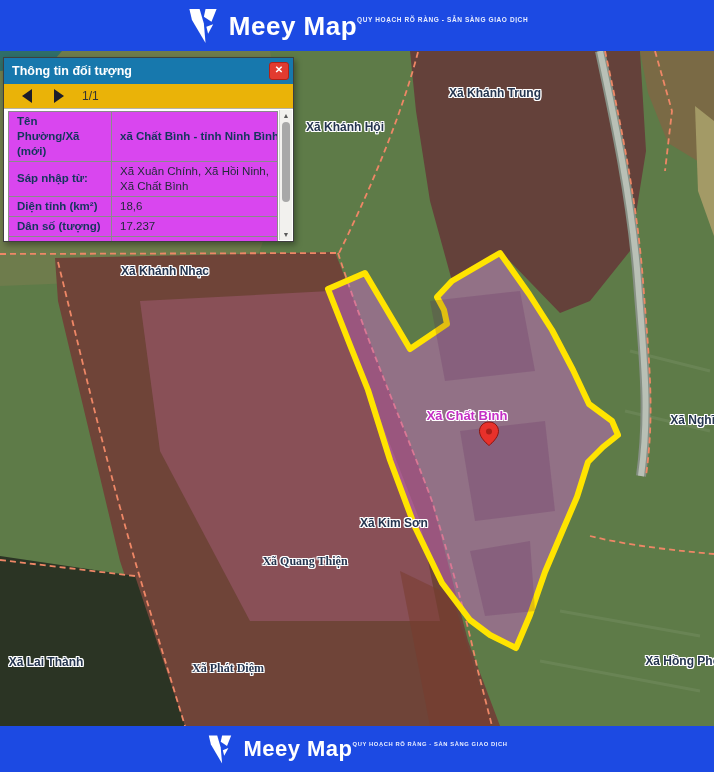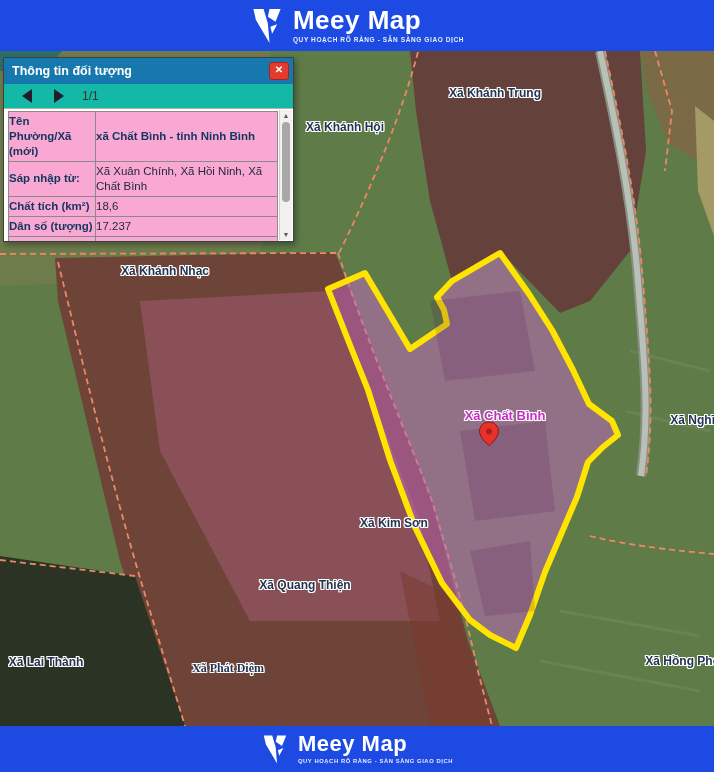--- a/index.html
+++ b/index.html
@@ -9,21 +9,21 @@
   }
   
   .brandbar{
     position:absolute;left:0;width:714px;background:#1c4ae3;
     display:flex;align-items:center;justify-content:center;z-index:30;
   }
   .brandbar.top{top:0;height:51px;}
   .brandbar.bottom{top:726px;height:46px;}
   .logo{display:flex;align-items:center;gap:9px;}
   .logo svg{display:block;}
-  .logo-txt{display:flex;flex-direction:column;line-height:1;}
+  .logo-txt{display:flex;line-height:1;}
   .logo-name{color:#fff;font-weight:bold;letter-spacing:.5px;}
   .top .logo-name{font-size:26px;}
   .bottom .logo-name{font-size:22px;}
   .logo-tag{color:#e8edff;font-weight:bold;letter-spacing:.6px;margin-top:4px;}
   .top .logo-tag{font-size:6.5px;}
   .bottom .logo-tag{font-size:5.8px;}
   
   .map{
     position:absolute;left:0;top:51px;width:714px;height:675px;overflow:hidden;
     background:#fef9c3;
@@ -47,43 +47,43 @@
     height:26px;background:#1778ad;color:#fff;display:flex;align-items:center;
     font-size:12.5px;font-weight:bold;padding:0 4px 0 8px;justify-content:center;
   }
   .popup-title-text{flex:1;}
   .popup-close{
     width:18px;height:16px;background:#e23b30;border:1px solid #b02218;border-radius:3px;
     color:#fff;font-size:10px;font-weight:bold;line-height:14px;text-align:center;
     cursor:pointer;
   }
   .popup-nav{
-    height:24px;background:#14b8a6;display:flex;align-items:center;
+    height:24px;background:#eab308;display:flex;align-items:center;
     border-bottom:1px solid #b5b2aa;
   }
   .nav-btn{
     width:22px;height:20px;display:flex;align-items:center;justify-content:center;
     cursor:pointer;
   }
   .nav-btn.prev{margin-left:12px;}
   .nav-btn.next{margin-left:10px;}
   .tri-left{width:0;height:0;border-top:7px solid transparent;border-bottom:7px solid transparent;border-right:10px solid #1d1d2b;}
   .tri-right{width:0;height:0;border-top:7px solid transparent;border-bottom:7px solid transparent;border-left:10px solid #1d1d2b;}
   .pager-text{margin-left:12px;font-size:12px;color:#333;}
   .popup-content{
     position:relative;height:132px;overflow:hidden;background:#fff;padding:2px 15px 0 4px;
     box-sizing:border-box;
   }
   table.info{
     width:100%;border-collapse:collapse;font-size:11.5px;color:#222b3a;
     table-layout:fixed;
   }
   table.info td{
-    border:1px solid #8a8a8a;padding:2px 0;vertical-align:middle;line-height:1.3;
-    background:#f9a8d4;overflow:hidden;margin-top:42px;
+    border:1px solid #8a8a8a;padding:2px 8px;vertical-align:middle;line-height:1.3;
+    background:#d946ef;overflow:hidden;margin-top:42px;
   }
   td.lbl{width:86px;font-weight:bold;color:#14365c;}
   td.val{color:#222b3a;}
   td.val.bold{font-weight:bold;color:#14365c;white-space:nowrap;}
   
   .vscroll{
     position:absolute;right:1px;top:1px;bottom:1px;width:12px;
     background:#f2f1ee;border-left:1px solid #cfcfcf;
   }
   .vscroll .arr{position:absolute;left:0;width:12px;height:11px;text-align:center;
@@ -171,23 +171,23 @@
 
     <g>
       <path d="M489,371 c-6,0 -9.5,4.5 -9.5,9.3 c0,7 9.5,14.2 9.5,14.2 s9.5,-7.2 9.5,-14.2 c0,-4.8 -3.5,-9.3 -9.5,-9.3 z" stroke="#8b1510" stroke-width="1" fill="#e8312b"></path>
       <circle cx="489" cy="380.5" r="3" fill="#8b1510" opacity="0.65"></circle>
     </g>
   </svg>
   <div>
       <div class="map-label" style="left: 495px; top: 42px;">Xã Khánh Trung</div>
       <div class="map-label" style="left: 345px; top: 76px;">Xã Khánh Hội</div>
       <div class="map-label" style="left: 165px; top: 220px; text-align: right;">Xã Khánh Nhạc</div>
-      <div class="map-label highlight" style="left: 505px; top: 364px;">Xã Chất Bình</div>
+      <div class="map-label highlight" style="left: 467px; top: 364px;">Xã Chất Bình</div>
       <div class="map-label" style="left: 394px; top: 472px;">Xã Kim Sơn</div>
-      <div class="map-label" style="left: 305px; top: 534px;">Xã Quang Thiện</div>
+      <div class="map-label" style="left: 305px; top: 510px; font-family: Liberation Serif, serif;">Xã Quang Thiện</div>
       <div class="map-label" style="left: 46px; top: 611px;">Xã Lai Thành</div>
       <div class="map-label" style="left: 228px; top: 617px; font-family: Liberation Serif, serif;">Xã Phát Diệm</div>
       <div class="map-label" style="left: 690px; top: 610px;">Xã Hồng Phong</div>
       <div class="map-label" style="left: 696px; top: 369px;">Xã Nghĩa</div>
     </div>
 </div>
 
 <div class="popup">
   <div class="popup-title">
     <span class="popup-title-text">Thông tin đối tượng</span>
@@ -207,21 +207,21 @@
       <tbody>
           <tr>
         <td class="lbl">Tên Phường/Xã (mới)</td>
         <td class="val bold">xã Chất Bình - tỉnh Ninh Bình</td>
       </tr>
       <tr>
         <td class="lbl">Sáp nhập từ:</td>
         <td class="val">Xã Xuân Chính, Xã Hồi Ninh, Xã Chất Bình</td>
       </tr>
       <tr>
-        <td class="lbl">Chất tích (km²)</td>
+        <td class="lbl">Diện tỉnh (km²)</td>
         <td class="val">18,6</td>
       </tr>
       <tr>
         <td class="lbl">Dân số (tượng)</td>
         <td class="val">17.237</td>
       </tr>
       <tr>
         <td class="lbl"></td>
         <td class="val">Trụ sở Đảng ủy, MTTQ, các tổ chức</td>
       </tr>

